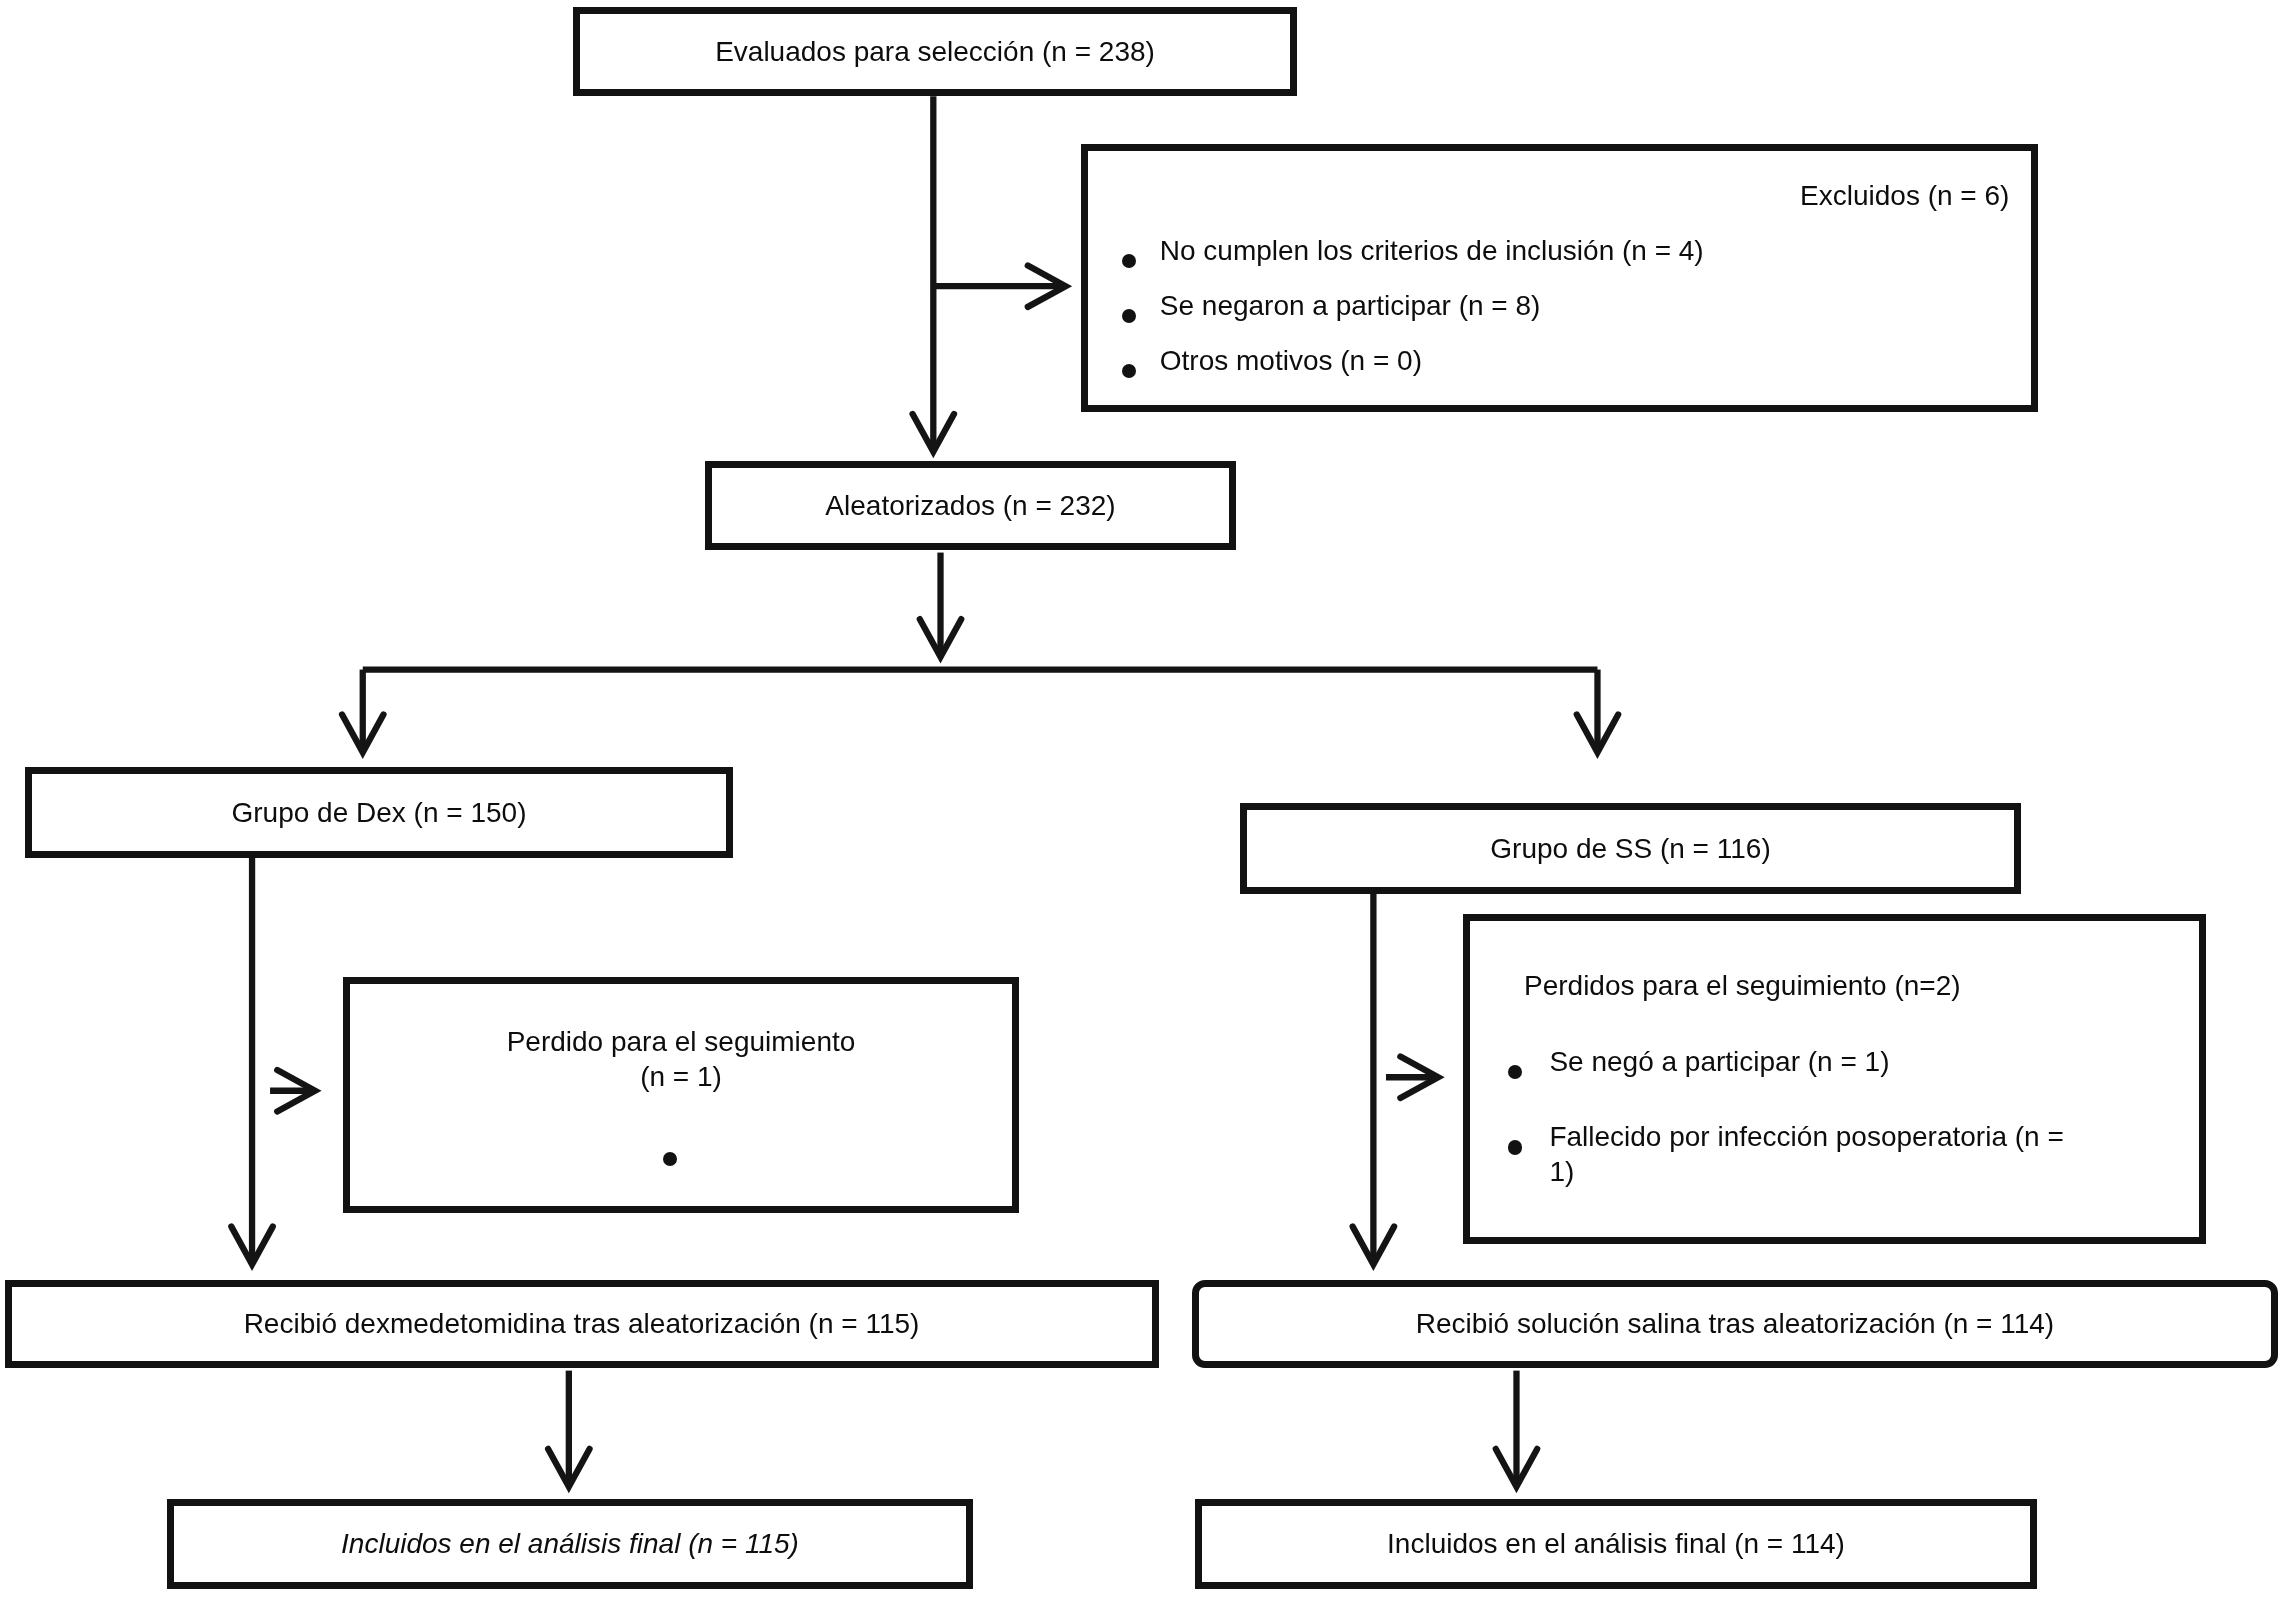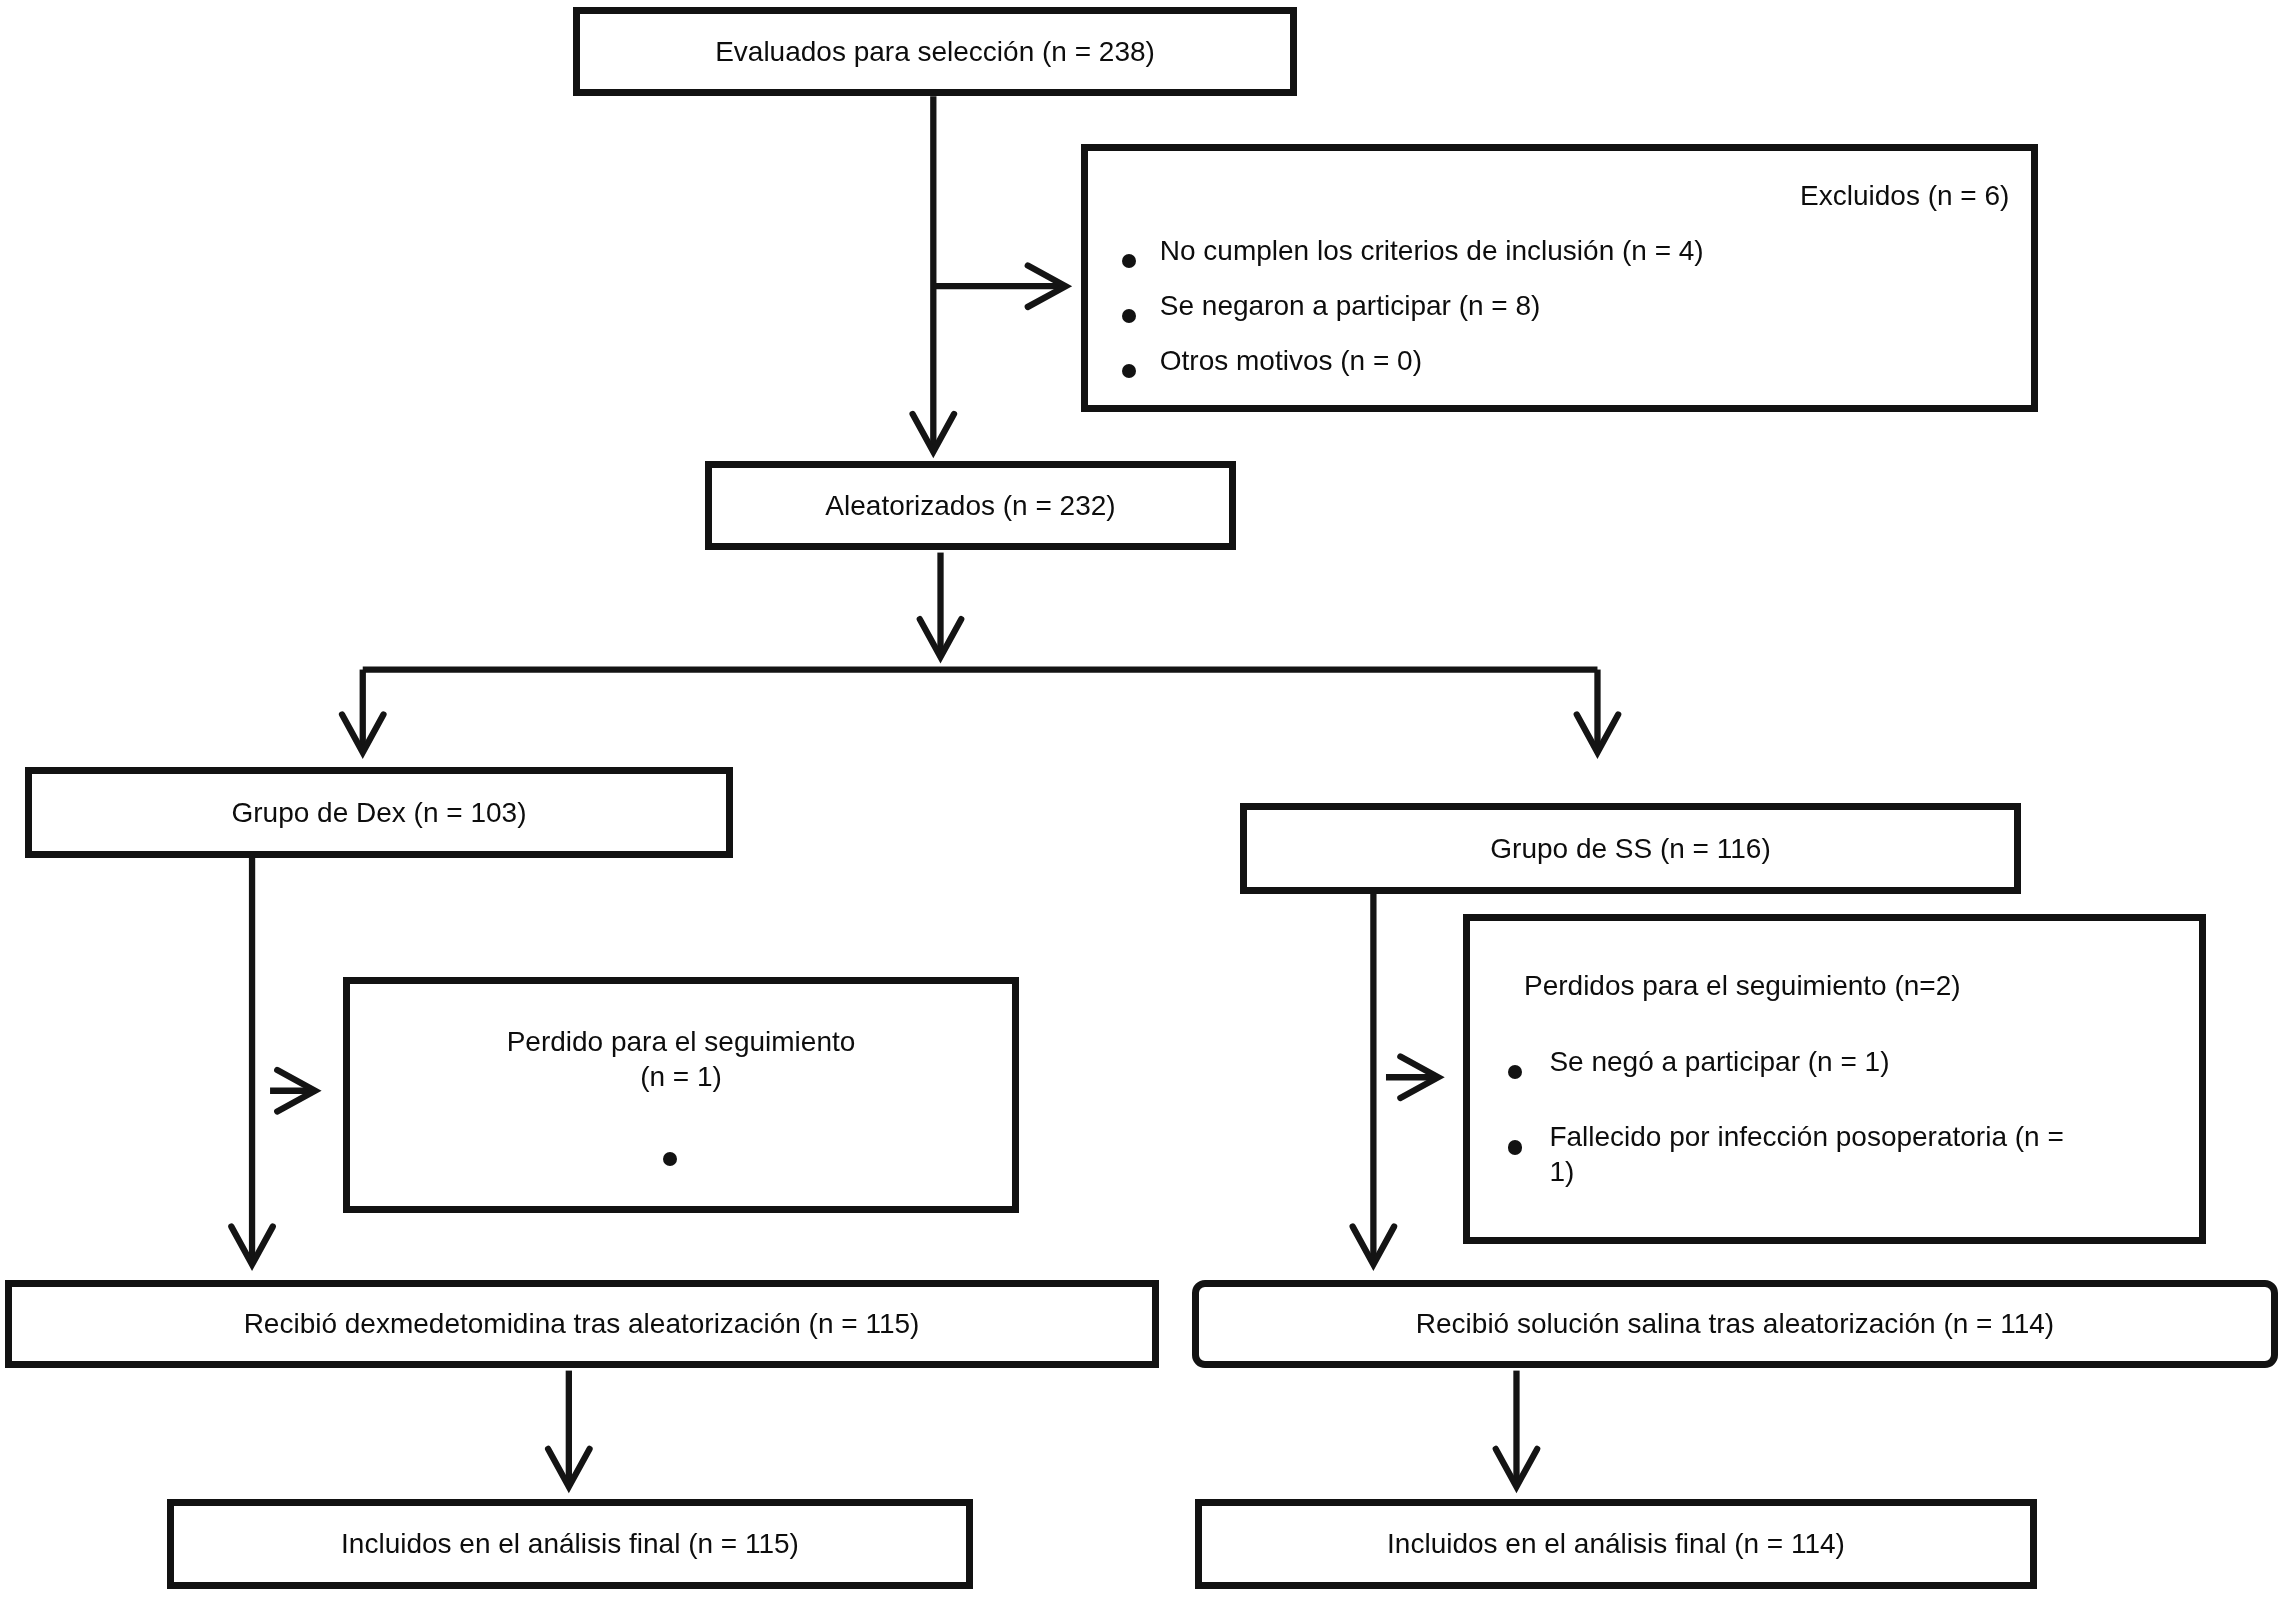--- a/index.html
+++ b/index.html
@@ -122,21 +122,21 @@
       <span class="dot"></span>
       <span class="btext">Otros motivos (n = 0)</span>
     </div>
   </div>
 
   <div class="box center" style="left:705px; top:461px; width:531px; height:89px;">
     <span>Aleatorizados (n = 232)</span>
   </div>
 
   <div class="box center" style="left:25px; top:767px; width:708px; height:91px;">
-    <span>Grupo de Dex (n = 103)</span>
+    <span>Grupo de Dex (n = 150)</span>
   </div>
 
   <div class="box center" style="left:1240px; top:767px; width:781px; height:91px;margin-top:36px;">
     <span>Grupo de SS (n = 116)</span>
   </div>
 
   <div class="box listbox" id="b-perdido-dex" style="left:343px; top:977px; width:676px; height:236px;">
     <div class="list-title title-center">
       <div>Perdido para el seguimiento</div>
       <div>(n = 1)</div>
@@ -159,21 +159,21 @@
   </div>
 
   <div class="box center" style="left:4.5px; top:1280px; width:1154px; height:88px;">
     <span>Recibió dexmedetomidina tras aleatorización (n = 115)</span>
   </div>
 
   <div class="box center" style="left:1192px; top:1280px; width:1086px; height:88px;border-radius:13px;">
     <span>Recibió solución salina tras aleatorización (n = 114)</span>
   </div>
 
-  <div class="box center" style="left:167px; top:1499px; width:806px; height:90px;">
+  <div class="box center" style="left:167px; top:1499px; width:806px; height:90px;font-style:italic;">
     <span>Incluidos en el análisis final (n = 115)</span>
   </div>
 
   <div class="box center" style="left:1195px; top:1499px; width:842px; height:90px;">
     <span>Incluidos en el análisis final (n = 114)</span>
   </div>
 
 </div>
 
 

